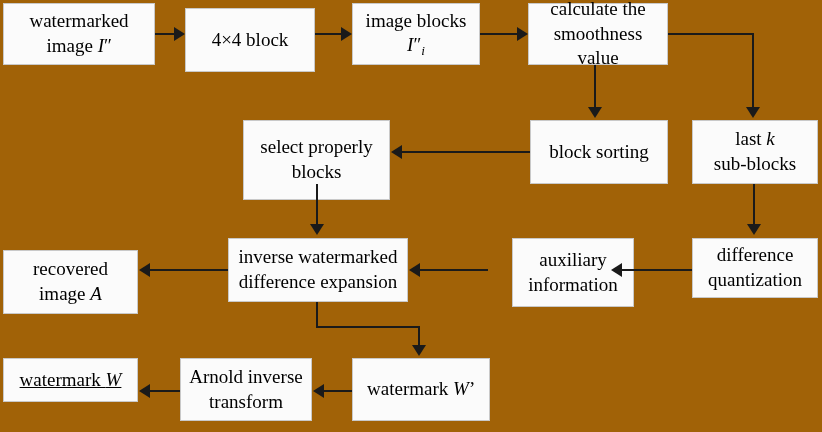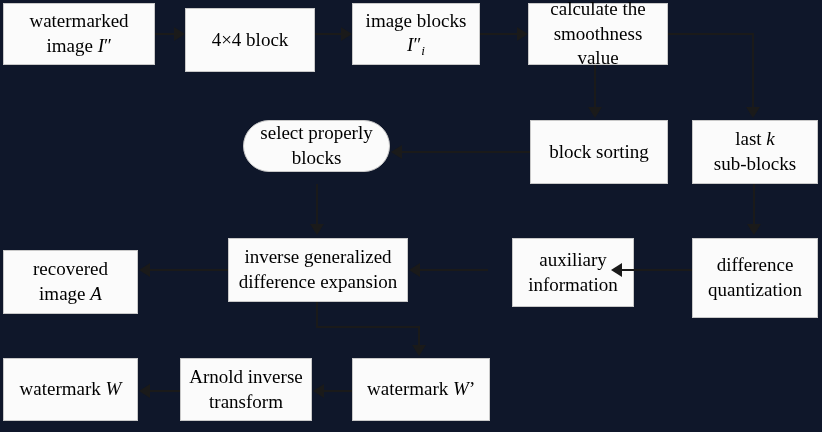--- a/index.html
+++ b/index.html
@@ -9,21 +9,21 @@
     background: #ffffff;
   }
   body {
     font-family: "Liberation Serif", "DejaVu Serif", serif;
     color: #000000;
   }
   #canvas {
     position: relative;
     width: 822px;
     height: 432px;
-    background: #0f172a;
+    background: #a16207;
     overflow: hidden;
   }
   .node {
     position: absolute;
     box-sizing: border-box;
     border: 1px solid #c9c9c9;
     background: #fbfbfb;
     display: flex;
     align-items: center;
     justify-content: center;
@@ -93,49 +93,49 @@
   </div>
 
   <div class="node" style="left:352px; top:3px; width:128px; height:62px;">
     <span class="lbl"><span>image blocks</span><br><span class="mathit">I</span><span class="prime">″</span><span class="sub">i</span></span>
   </div>
 
   <div class="node" style="left:528px; top:3px; width:140px; height:62px;">
     <span class="lbl"><span>calculate the</span><br><span>smoothness value</span></span>
   </div>
 
-  <div class="node" style="left:243px; top:120px; width:147px; height:52px;border-radius:31px;">
+  <div class="node" style="left:243px; top:120px; width:147px; height:80px;">
     <span class="lbl"><span>select properly</span><br><span>blocks</span></span>
   </div>
 
   <div class="node" style="left:530px; top:120px; width:138px; height:64px;">
     <span class="lbl">block sorting</span>
   </div>
 
   <div class="node" style="left:692px; top:120px; width:126px; height:64px;align-items:center;">
     <span class="lbl">last&nbsp;<span class="mathit">k</span><br><span>sub-blocks</span></span>
   </div>
 
   <div class="node" style="left:3px; top:238px; width:135px; height:64px;margin-top:12px;">
     <span class="lbl"><span>recovered</span><br>image&nbsp;<span class="mathit">A</span></span>
   </div>
 
   <div class="node" style="left:228px; top:238px; width:180px; height:64px;">
-    <span class="lbl"><span>inverse generalized</span><br><span>difference expansion</span></span>
+    <span class="lbl"><span>inverse watermarked</span><br><span>difference expansion</span></span>
   </div>
 
   <div class="node" style="left:512px; top:238px; width:122px; height:69px;">
     <span class="lbl"><span>auxiliary</span><br><span>information</span></span>
   </div>
 
-  <div class="node" style="left:692px; top:238px; width:126px; height:80px;">
+  <div class="node" style="left:692px; top:238px; width:126px; height:60px;">
     <span class="lbl"><span>difference</span><br><span>quantization</span></span>
   </div>
 
-  <div class="node" style="left:3px; top:358px; width:135px; height:63px;">
+  <div class="node" style="left:3px; top:358px; width:135px; height:44px;text-decoration:underline;">
     <span class="lbl">watermark&nbsp;<span class="mathit">W</span></span>
   </div>
 
   <div class="node" style="left:180px; top:358px; width:132px; height:63px;">
     <span class="lbl"><span>Arnold inverse</span><br><span>transform</span></span>
   </div>
 
   <div class="node" style="left:352px; top:358px; width:138px; height:63px;">
     <span class="lbl">watermark&nbsp;<span class="mathit">W</span><span class="prime">’</span></span>
   </div>

